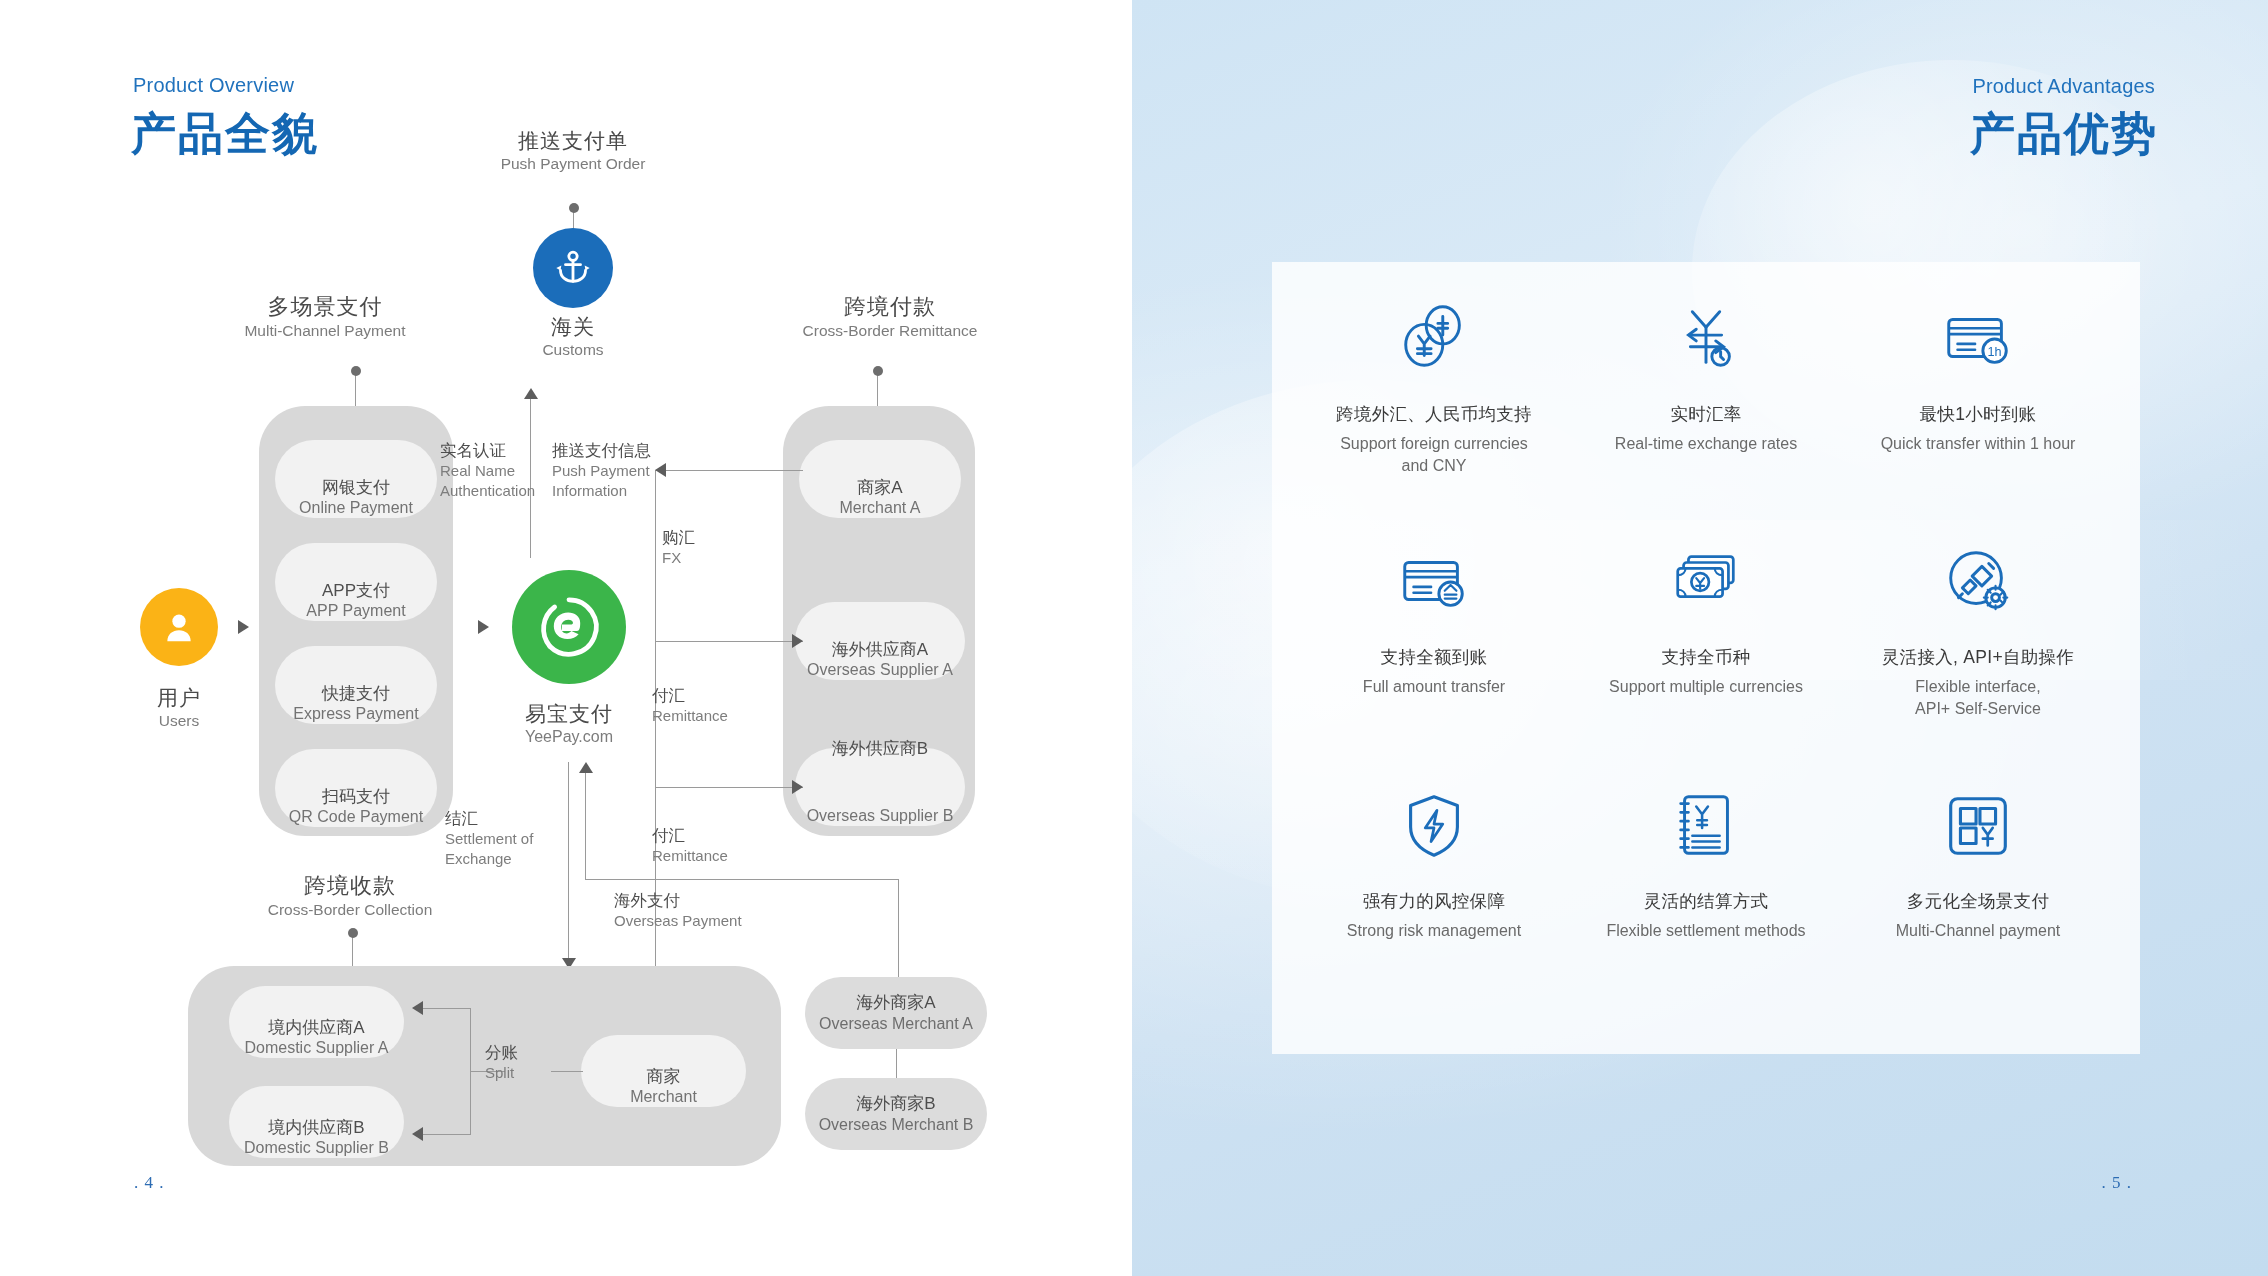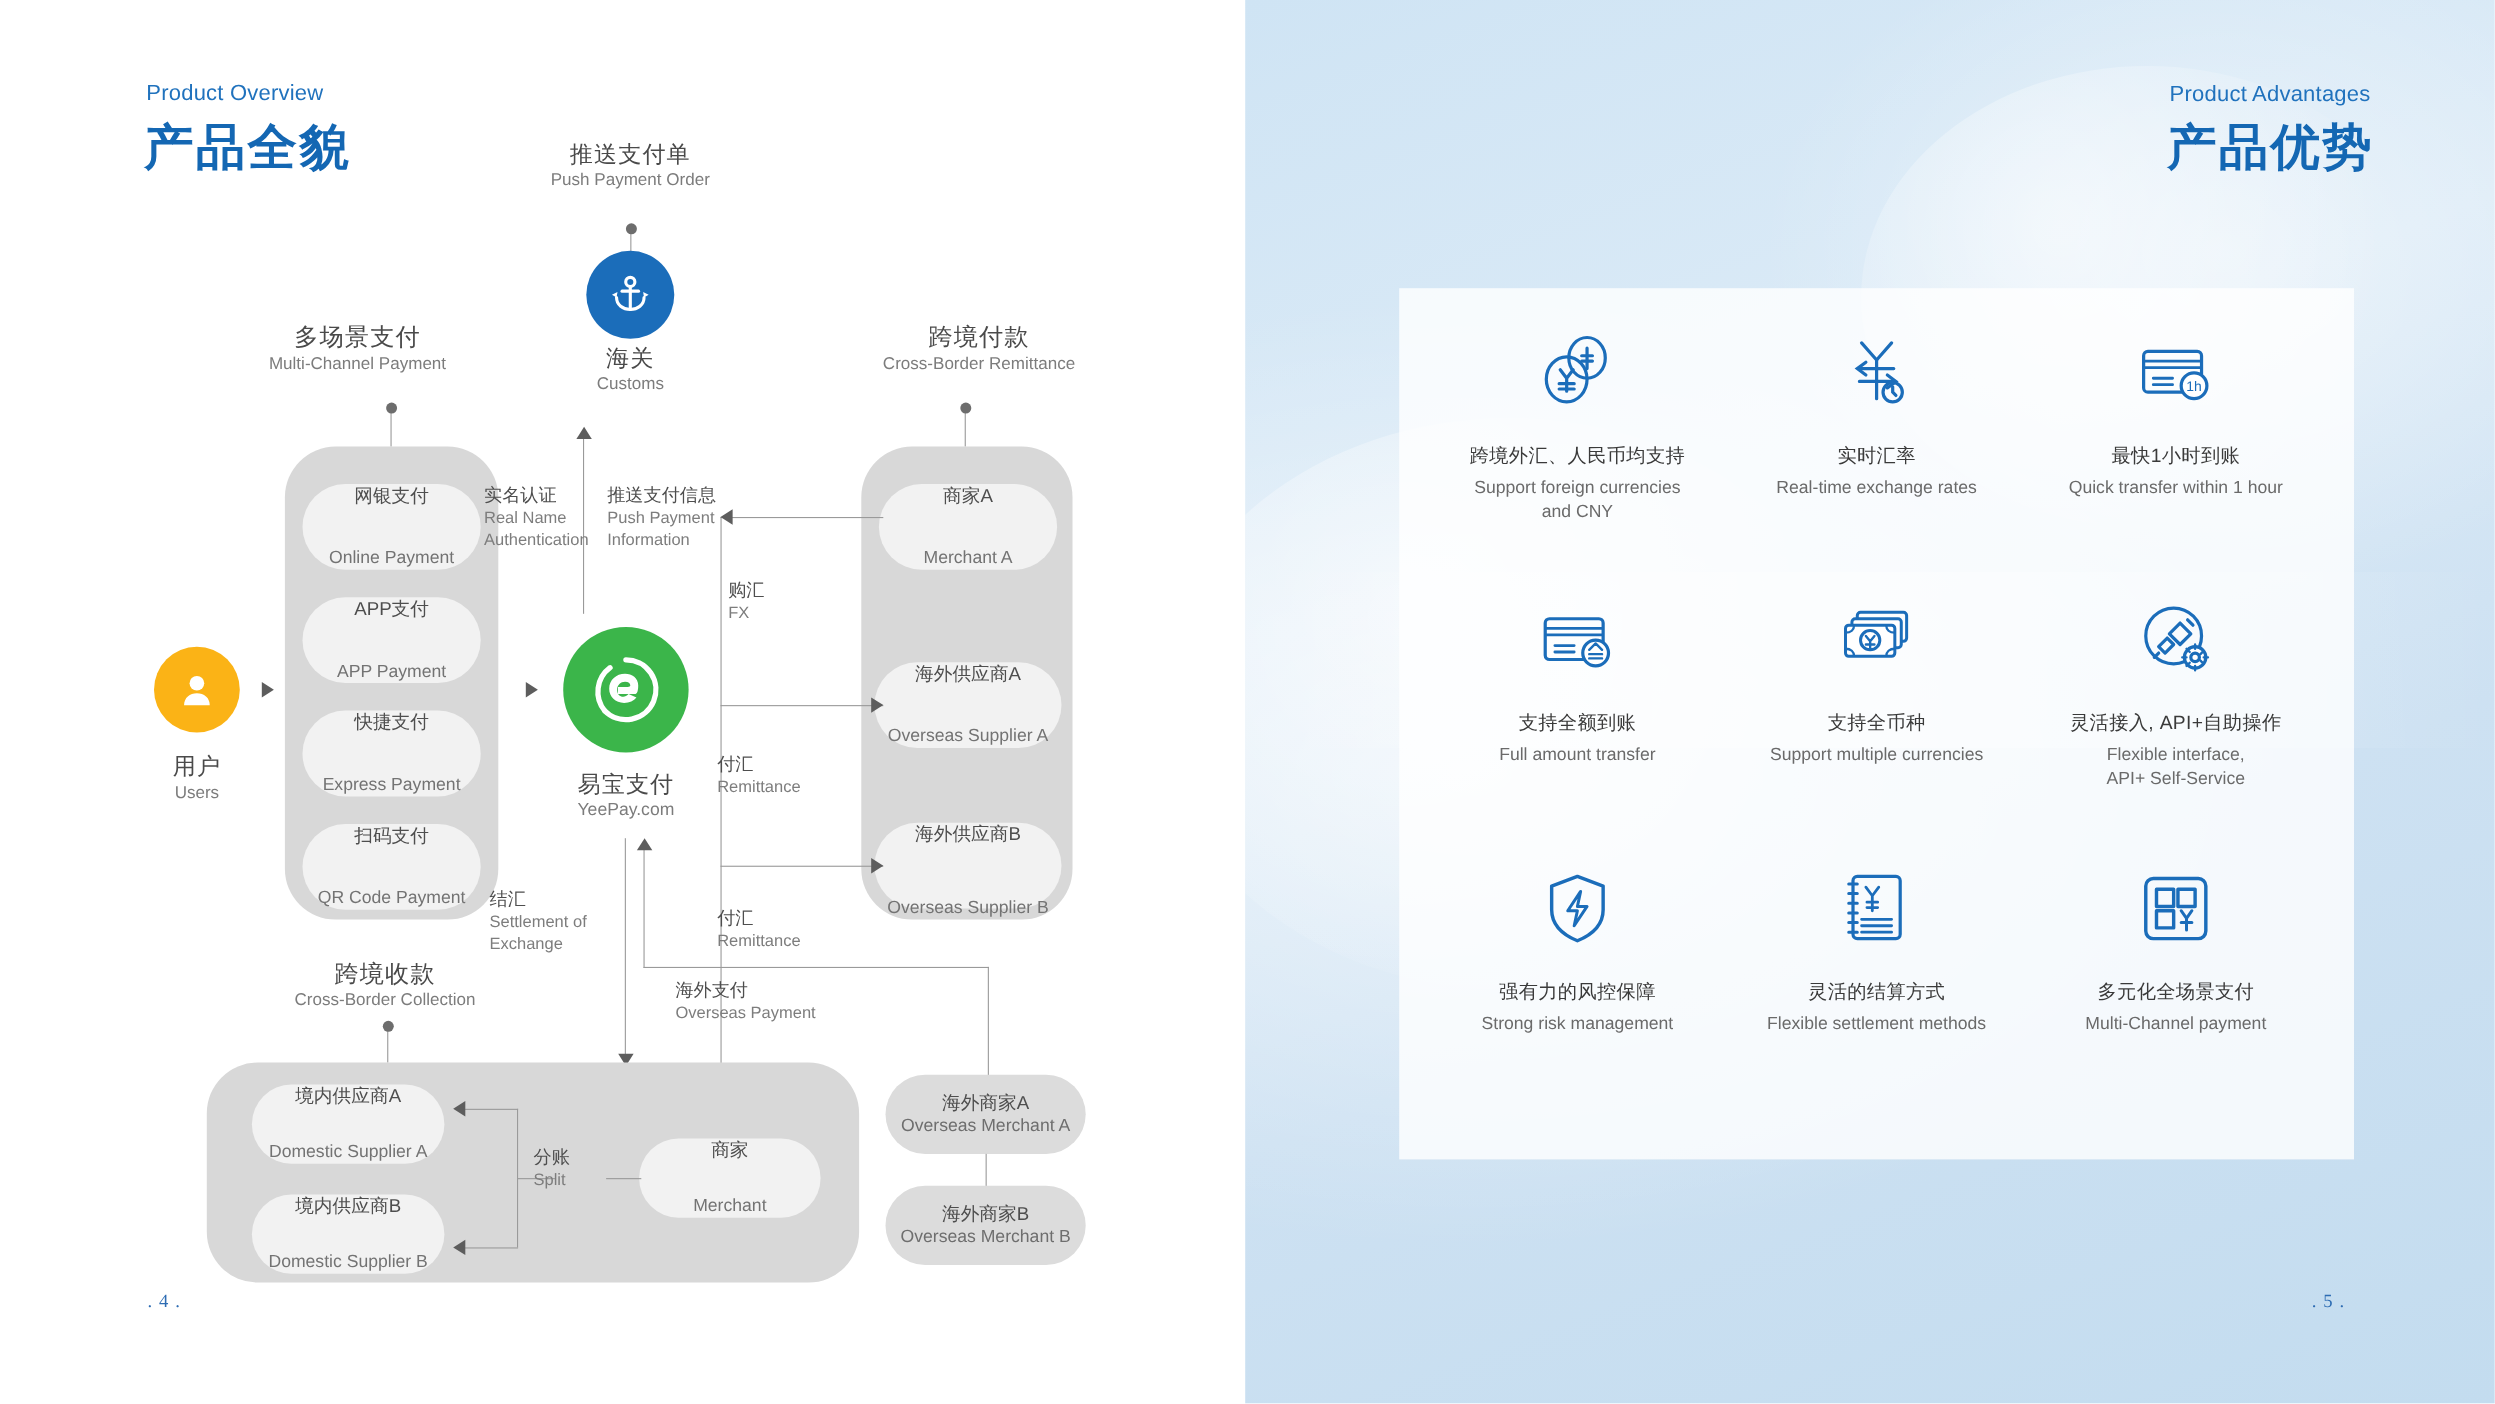--- a/index.html
+++ b/index.html
@@ -74,21 +74,21 @@
     border-radius:46px;
   }
   
   .pill {
     position:absolute;
     background:#f2f2f2;
     border-radius:40px;
     display:flex;
     flex-direction:column;
     align-items:center;
-    justify-content:space-between;
+    justify-content:flex-end;
     text-align:center;
     line-height:1.25;
   }
   .pill .cn { font-size:17px; color:#4e4e4e; }
   .pill .en { font-size:16px; color:#737373; }
 
   
   .pill-solo {
     position:absolute;
     background:#dcdcdc;

